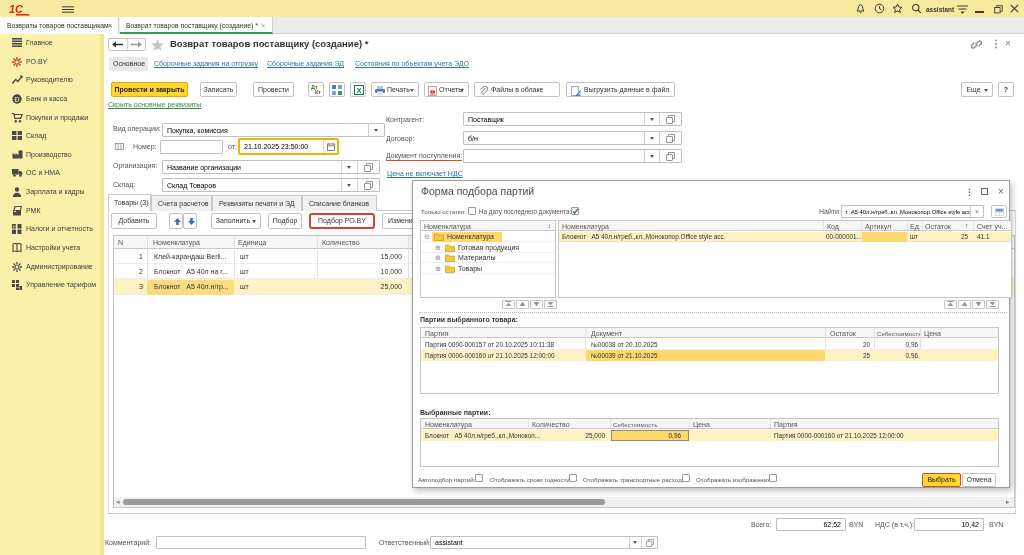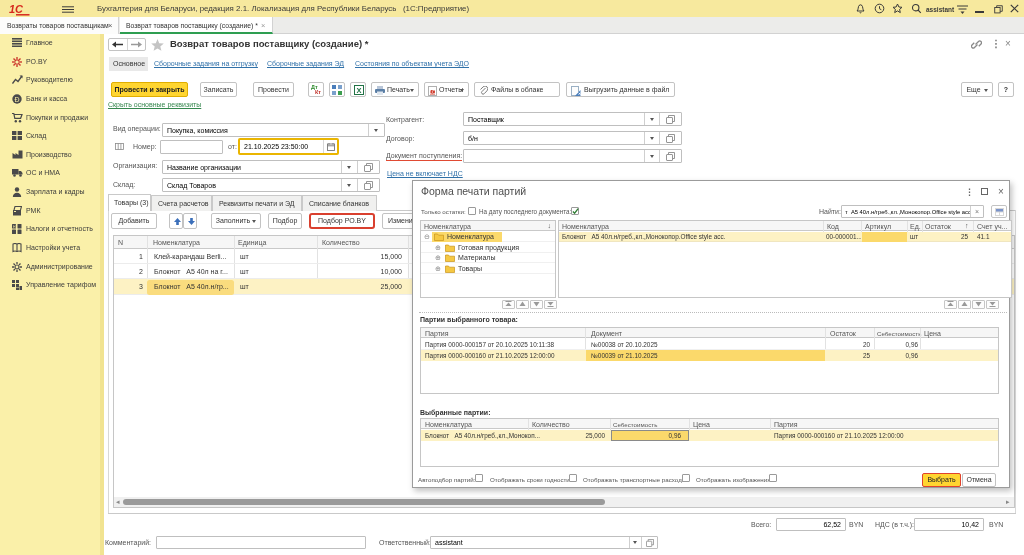--- a/index.html
+++ b/index.html
@@ -24,21 +24,20 @@
       <text x="0" y="11" font-size="11" font-weight="bold" font-style="italic" fill="#d6281e" font-family="Liberation Sans">1С</text>
       <path d="M7 12.8 H20.5" stroke="#d6281e" stroke-width="1.5" fill="none"></path>
     </svg>
 <svg class="a" style="left:62px;top:5.5px;" width="12" height="7" viewBox="0 0 12 7">
       <g stroke="#3a3a3a" stroke-width="1">
         <line x1="0" y1="0.8" x2="12" y2="0.8"></line>
         <line x1="0" y1="3.5" x2="12" y2="3.5"></line>
         <line x1="0" y1="6.2" x2="12" y2="6.2"></line>
       </g>
     </svg>
-<div class="a" style="left:97px;top:4px;font-size:7.9px;color:#3a3a3a;">Бухгалтерия для Беларуси, редакция 2.1. Локализация для Республики Беларусь&nbsp;&nbsp;&nbsp;(1С:Предприятие)</div>
 
 <svg class="a" style="left:855px;top:3px;" width="11" height="11" viewBox="0 0 11 11" fill="none" stroke="#3a3a3a" stroke-width="1">
       <path d="M2 8 C3.5 7 3 3.5 4 2.5 a2.2 2.2 0 0 1 3 0 C8 3.5 7.5 7 9 8 Z"></path>
       <path d="M4.6 9.3 a1 1 0 0 0 1.8 0"></path>
     </svg>
 <svg class="a" style="left:874px;top:3px;" width="11" height="11" viewBox="0 0 11 11" fill="none" stroke="#3a3a3a" stroke-width="1">
       <circle cx="5.5" cy="5.5" r="4.3"></circle>
       <path d="M5.5 3.2 v2.5 l1.8 1"></path>
     </svg>
 <svg class="a" style="left:892px;top:3px;" width="11" height="11" viewBox="0 0 11 11" fill="none" stroke="#3a3a3a" stroke-width="1">
@@ -489,21 +488,21 @@
   <div style="position:absolute;right:0;top:0;width:16px;height:11px;border-left:1px solid #cfcfcf;">
         <svg style="position:absolute;left:4px;top:1.5px;" width="8" height="8" viewBox="0 0 9 9" fill="none" stroke="#8a8a8a" stroke-width="0.9">
           <rect x="0.5" y="2.5" width="6" height="6" rx="0.5"></rect>
           <path d="M2.5 2.5 V0.5 H8.5 V6.5 H6.5"></path>
         </svg>
       </div>
 </div>
 
 <div class="a" id="modal" style="left:412px;top:180px;width:598px;height:308px;background:#fff;border:1px solid #9b9b9b;box-shadow:2px 3px 6px rgba(0,0,0,0.25);z-index:10;font-size:7px;">
 
-  <div class="a" style="left:8px;top:4px;font-size:10.5px;color:#4d4d4d;">Форма печати партий</div>
+  <div class="a" style="left:8px;top:4px;font-size:10.5px;color:#4d4d4d;">Форма подбора партий</div>
   <div class="a" style="left:552px;top:6px;font-size:9px;color:#666;font-weight:bold;">⋮</div>
   <div class="a" style="left:568px;top:7px;width:7px;height:7px;border:1px solid #666;"></div>
   <div class="a" style="left:585px;top:5px;font-size:10px;color:#666;">×</div>
 
   <div class="a th" style="left:8px;top:27px;font-size:6.2px;">Только остатки:</div>
   <div class="cb" style="left:55px;top:26px;"></div>
   <div class="a th" style="left:66px;top:27px;font-size:6.3px;">На дату последнего документа:</div>
   <div class="cb" style="left:158px;top:26px;">
         <svg style="position:absolute;left:0px;top:-0.5px;" width="7" height="7" viewBox="0 0 8 8">
           <path d="M1 4 L3 6 L7 0.8" fill="none" stroke="#2f7d34" stroke-width="1.5"></path>

